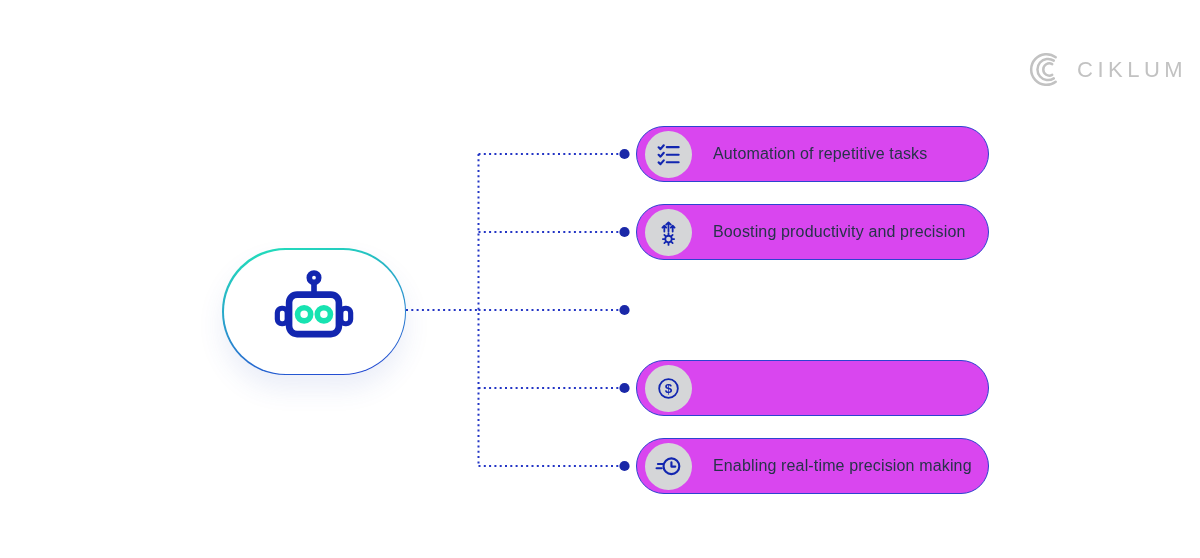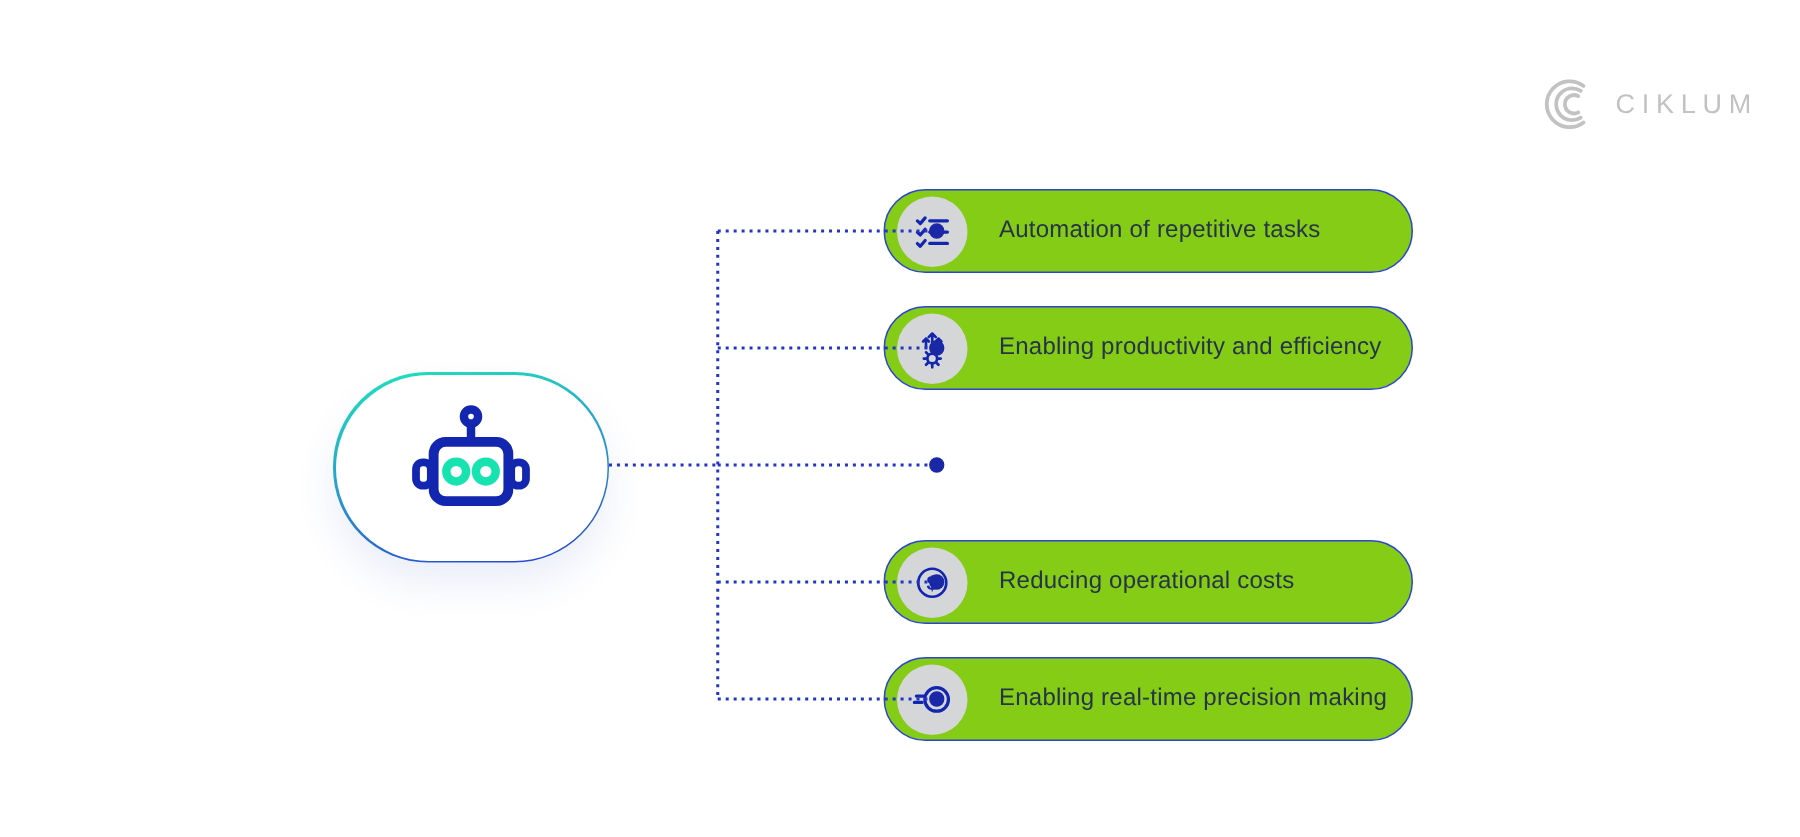--- a/index.html
+++ b/index.html
@@ -9,42 +9,42 @@
   }
   html,body{margin:0;padding:0;background:var(--c-background);}
   .canvas{
     position:relative;width:1200px;height:558px;background:var(--c-background);
     overflow:hidden;font-family:"Liberation Sans",sans-serif;
   }
   
   .logo{position:absolute;left:1027px;top:49px;display:flex;align-items:center;gap:9px;}
   .logo-mark{display:block;}
   .logo-mark path{fill:none;stroke:var(--c-logo_gray);stroke-width:2.5;stroke-linecap:round;}
-  .logo-text{font-size:18px;letter-spacing:4.5px;color:var(--c-logo_gray);font-weight:400;}
+  .logo-text{font-size:22px;letter-spacing:4.5px;color:var(--c-logo_gray);font-weight:400;}
   
   .robot-card{
     position:absolute;left:222px;top:248px;width:184px;height:127px;border-radius:63px;
     padding:1.5px;box-sizing:border-box;
     background:linear-gradient(168deg,var(--c-card_gradient_start) 4%,#2a9ccd 48%,var(--c-card_gradient_end) 96%);
     box-shadow:0 14px 26px rgba(60,90,190,.10);z-index:2;
   }
   .robot-card-inner{
     width:100%;height:100%;border-radius:62px;background:#fff;
     display:flex;align-items:center;justify-content:center;
   }
   .st-blue{stroke:var(--c-blue);fill:none;}
   .st-teal{stroke:var(--c-teal);fill:none;}
   
   .connectors{position:absolute;left:0;top:0;z-index:3;pointer-events:none;}
   .dotline{fill:none;stroke:var(--c-line);stroke-width:2;stroke-dasharray:2 3.3;}
   .node-dot{fill:var(--c-dot);stroke:none;}
   
   .pill{
-    position:absolute;left:589px;width:353px;height:56px;box-sizing:border-box;
-    border:1.4px solid var(--c-pill_border);border-radius:28px;background:#84cc16;
+    position:absolute;left:636px;width:353px;height:56px;box-sizing:border-box;
+    border:1.4px solid var(--c-pill_border);border-radius:28px;background:#d946ef;
     display:flex;align-items:center;z-index:2;
   }
   .pill-icon-circle{
     width:47px;height:47px;border-radius:50%;background:var(--c-icon_bg);
     margin-left:8px;flex:0 0 auto;display:flex;align-items:center;justify-content:center;
   }
   .pill-label{margin-left:21px;font-size:16px;color:var(--c-text);letter-spacing:.15px;}
   .ic{fill:none;stroke:var(--c-blue);stroke-width:1.9;stroke-linecap:round;stroke-linejoin:round;}
   .ic-thin{stroke-width:1.6;}
   .ic-fill{fill:var(--c-blue);stroke:none;font-family:"Liberation Sans",sans-serif;}
@@ -108,32 +108,31 @@
           <circle cx="12" cy="17.8" r="2.9"></circle>
           <path d="M15.7 17.8 H17 M14.62 15.18 L15.68 14.12 M12 14.1 V12.6
                    M9.38 15.18 L8.32 14.12 M8.3 17.8 H7 M9.38 20.42 L8.32 21.48
                    M12 21.5 V23 M14.62 20.42 L15.68 21.48"></path>
           <path d="M12 11.2 V3 M9.9 5.1 L12 3 L14.1 5.1"></path>
           <path d="M8.3 11.2 V6 M6.6 7.7 L8.3 6 L10 7.7"></path>
           <path d="M15.7 11.2 V6 M14 7.7 L15.7 6 L17.4 7.7"></path>
         </g>
       </svg>
     </div>
-    <span class="pill-label">Enabling productivity and efficiency</span>
+    <span class="pill-label">Boosting productivity and precision</span>
   </div>
 
 
   <div class="pill" style="top:360px">
     <div class="pill-icon-circle">
       <svg width="27" height="27" viewBox="0 0 24 24">
         <circle class="ic ic-thin" cx="12" cy="12" r="8.3"></circle>
         <text class="ic-fill" x="12" y="16.2" font-size="12" font-weight="700" text-anchor="middle">$</text>
       </svg>
     </div>
-    <span class="pill-label">Reducing operational costs</span>
   </div>
 
   <div class="pill" style="top:438px">
     <div class="pill-icon-circle">
       <svg width="27" height="27" viewBox="0 0 24 24">
         <g class="ic">
           <circle cx="14.6" cy="11.8" r="7"></circle>
           <path d="M14.6 8.2 V12.1 H18"></path>
           <path d="M2.6 9.8 H7.2 M1.4 13.6 H6"></path>
         </g>

